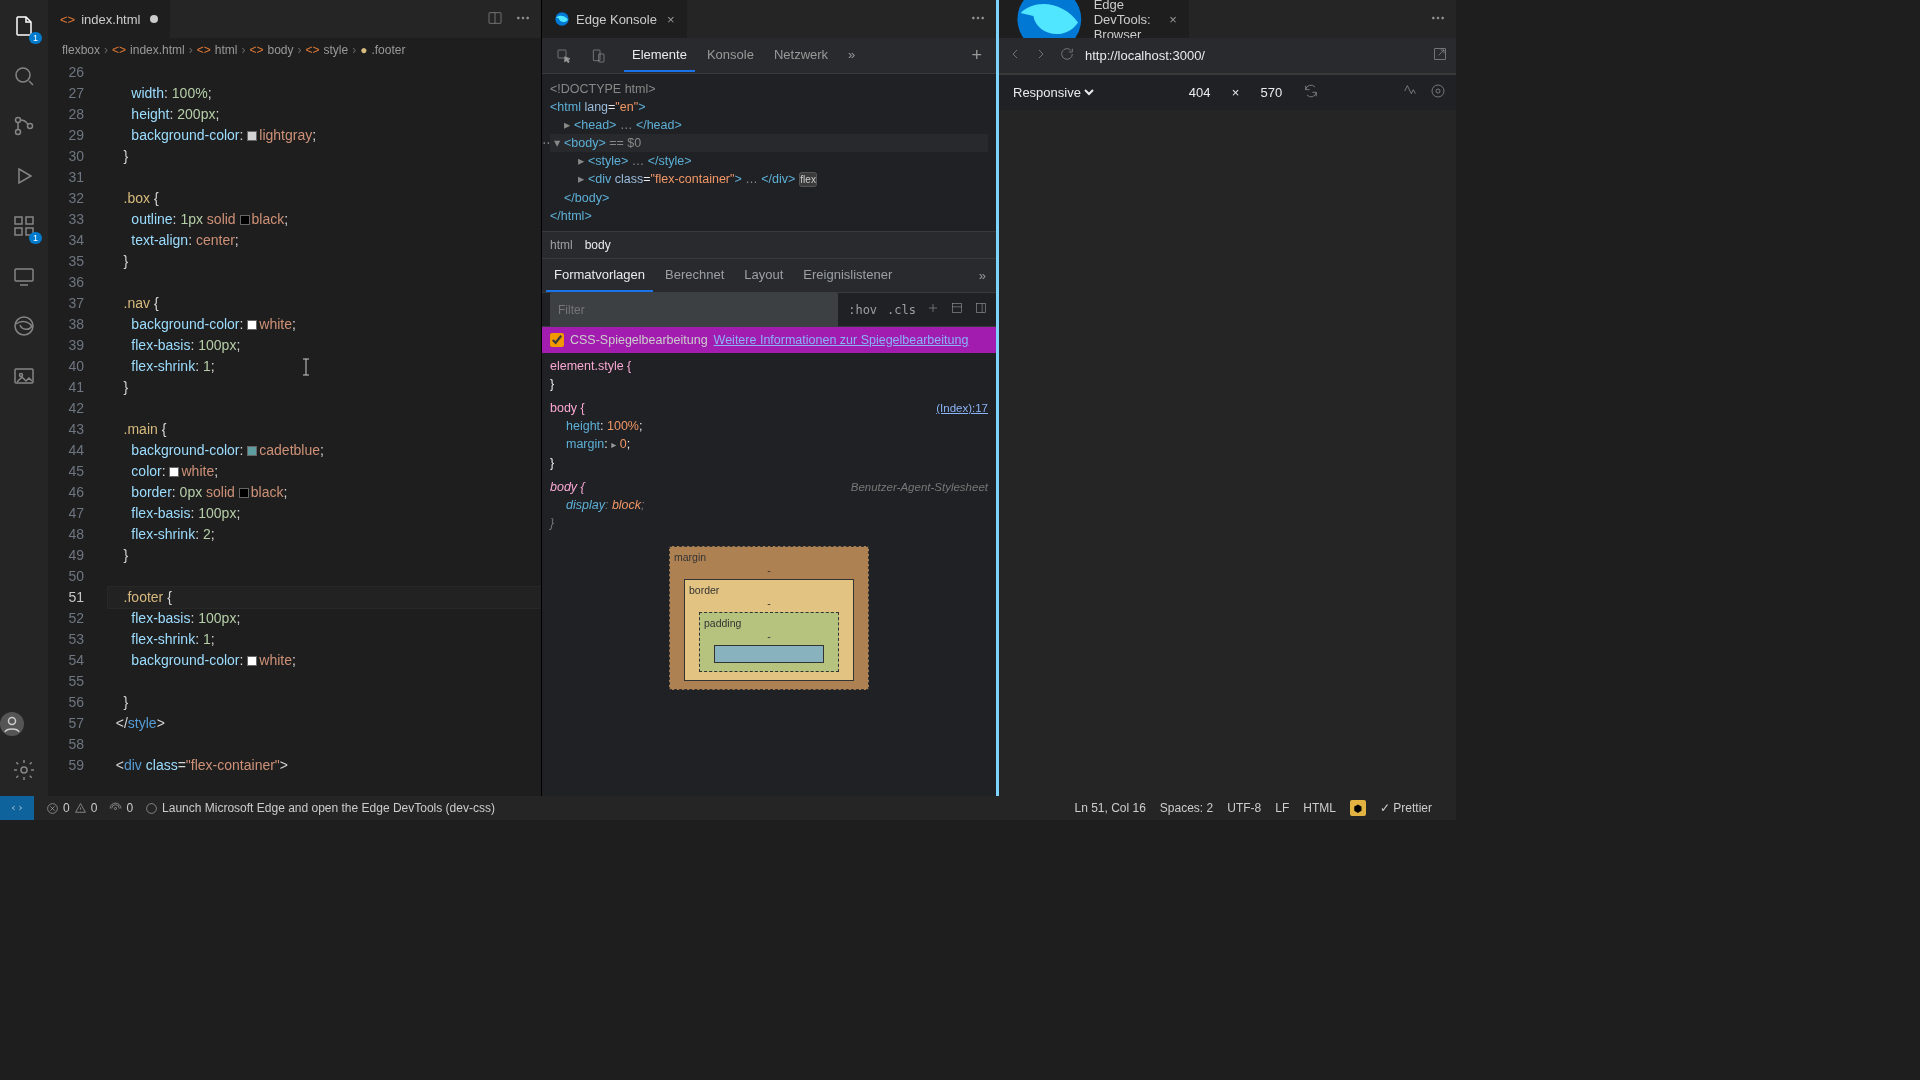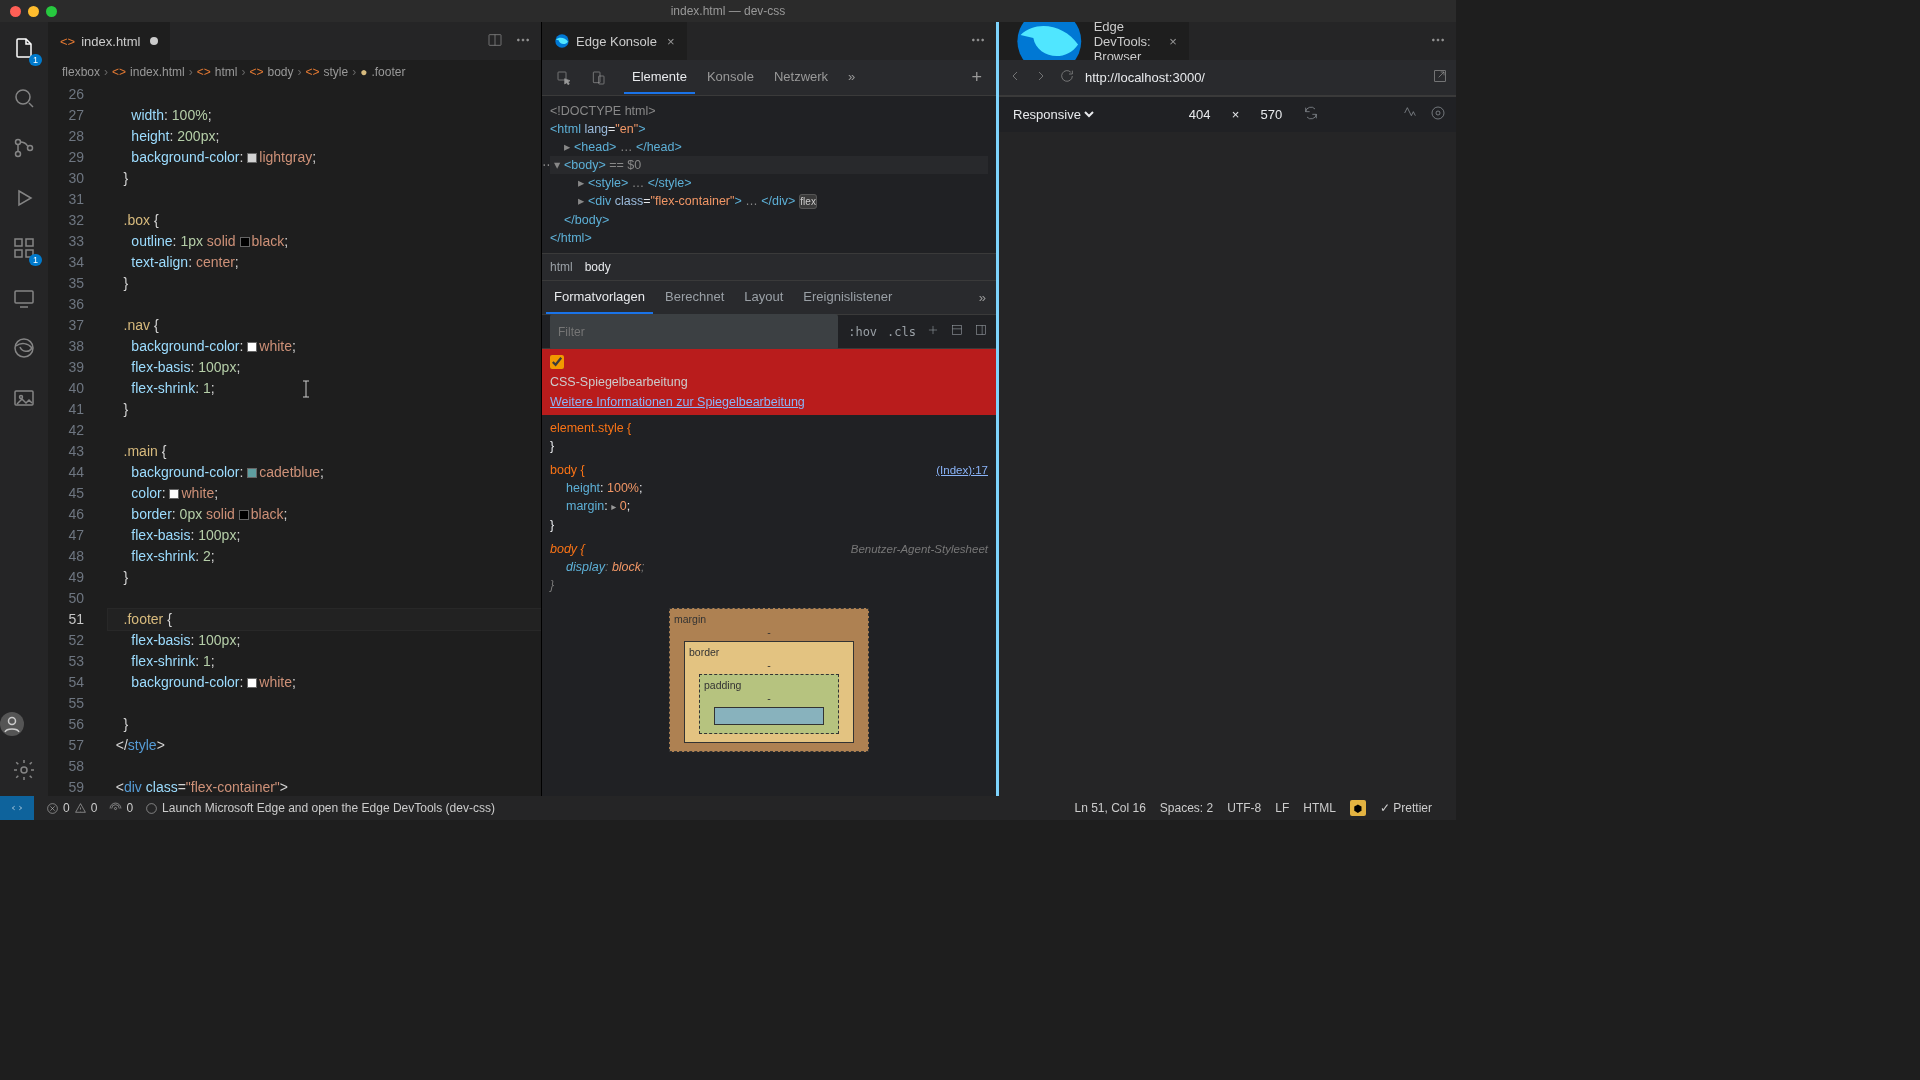--- a/index.html
+++ b/index.html
@@ -86,28 +86,28 @@
 .styles-tabs { height: 34px; display: flex; align-items: center; padding: 0 4px; background: #292a2d; border-bottom: 1px solid #3a3a3a; font-size: 13px; gap: 4px; }
 .styles-tabs .stab { padding: 8px 8px; color: #9aa0a6; border-bottom: 2px solid transparent; }
 .styles-tabs .stab.active { color: #e8eaed; border-bottom-color: #1a73e8; }
 .styles-tabs .chevmore { margin-left: auto; color: #999; padding: 0 6px; }
 
 .styles-filterrow { height: 34px; display: flex; align-items: center; gap: 10px; padding: 0 8px; background: #202124; border-bottom: 1px solid #3a3a3a; }
 .styles-filterrow input { flex: 1; background: #3c4043; border: none; color: #e8eaed; height: 36px; padding: 0 8px; border-radius: 3px; font-size: 12px; }
 .styles-filterrow .fbtn { font-family: Menlo, monospace; font-size: 12px; color: #9aa0a6; }
 .styles-filterrow svg { width: 14px; height: 14px; stroke: #9aa0a6; fill: none; }
 
-.css-mirror { padding: 6px 8px; display: flex; align-items: flex-start; gap: 6px; font-size: 12.5px; background: #b91c1c; flex-direction: column; }
+.css-mirror { padding: 6px 8px; display: flex; align-items: center; gap: 6px; font-size: 12.5px; background: #a21caf; }
 .css-mirror input[type=checkbox] { accent-color: #f29900; width: 14px; height: 14px; }
 .css-mirror a { color: #8ab4f8; text-decoration: underline; }
 
 .styles-body { flex: 1; padding: 4px 8px; font-family: Menlo, monospace; font-size: 12.5px; line-height: 18px; color: #e8eaed; overflow: auto; background: #202124; position: relative; }
 .rule { margin-bottom: 6px; }
 .rule .srcref { float: right; color: #8ab4f8; text-decoration: underline; font-size: 11.5px; }
-.rule .sel { color: #f97316; }
+.rule .sel { color: #f9a8d4; }
 .rule.ua { color: #777; font-style: italic; }
 .rule.ua .srcref { color: #777; font-style: italic; text-decoration: none; }
 .decl { padding-left: 16px; }
 .decl .p { color: #5db0d7; } .decl .v { color: #f29766; }
 .decl.strike { text-decoration: line-through; color: #888; }
 .decl.strike .p, .decl.strike .v { color: #888; }
 .tri2 { color: #999; font-size: 10px; }
 
 .boxmodel { margin: 14px auto 0; width: 200px; font-size: 10.5px; font-family: Menlo, monospace; }
 .bm-margin { background: #ae8152; border: 1px dashed #333; padding: 14px 14px 8px; position: relative; text-align: center; }
@@ -145,28 +145,20 @@
 .statusbar .sb-item { display: flex; align-items: center; gap: 4px; }
 .statusbar .sb-item svg { width: 13px; height: 13px; stroke: #ccc; fill: none; }
 .statusbar .sb-right { margin-left: auto; display: flex; gap: 14px; padding-right: 10px; align-items: center; }
 .statusbar .pretty { background: #e3b341; color: #000; width: 16px; height: 16px; border-radius: 2px; display: inline-flex; align-items: center; justify-content: center; font-size: 10px; }
 .statusbar .check { color: #ccc; }
 </style>
 </head>
 <body>
 
 <div class="window">
-  <div class="titlebar">
-    <div class="traffic">
-      <div class="tdot r"></div>
-      <div class="tdot y"></div>
-      <div class="tdot g"></div>
-    </div>
-    <div class="titlebar-title">index.html — dev-css</div>
-  </div>
 
   <div class="main-layout">
 
     <div class="activitybar">
       <div class="act-item active">
         <svg viewBox="0 0 24 24">
             <path d="M14 3H6a1 1 0 0 0-1 1v16a1 1 0 0 0 1 1h12a1 1 0 0 0 1-1V8l-5-5z"></path>
             <path d="M14 3v5h5"></path>
           </svg>
         <span class="badge">1</span>

